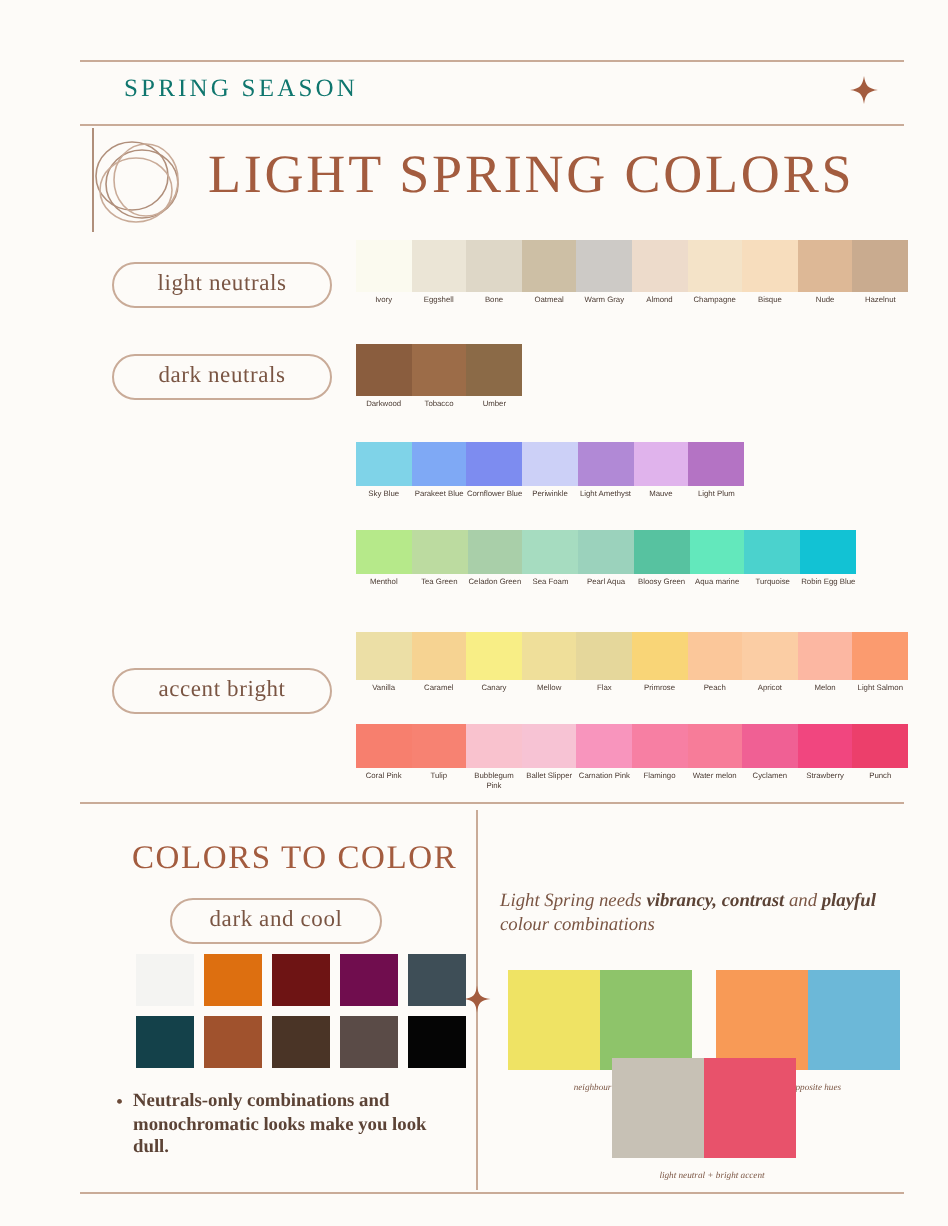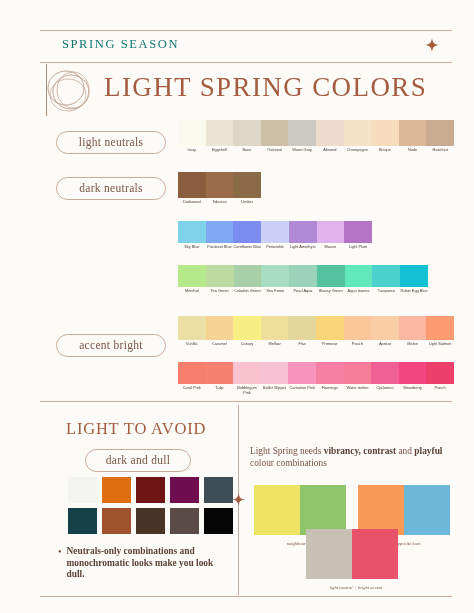--- a/index.html
+++ b/index.html
@@ -65,21 +65,21 @@
               grid-auto-rows:26px;gap:5px;}
   .avoid-grid div{width:29px;height:26px;}
   .bullet-wrap{position:absolute;left:58px;top:546px;width:170px;display:flex;gap:5px;}
   .bullet-dot{color:#6b4a38;font-size:10px;line-height:12px;}
   .bullet-txt{font-size:9.4px;line-height:11.6px;color:#5c4336;
               font-family:"Liberation Serif", serif;font-weight:bold;}
 
   
   .combo-desc{position:absolute;left:250px;top:446px;width:205px;
               font-size:9.4px;line-height:11.8px;color:#7a5543;
-              font-family:"Liberation Serif", serif;}
+              font-family:"Liberation Serif", serif;font-style:italic;}
   .combo-desc b{color:#5c4336;}
   .combo-pair{position:absolute;display:flex;}
   .combo-pair div{width:46px;height:50px;}
   .combo-cap{position:absolute;font-size:4.6px;color:#7a5543;
              font-family:"Liberation Serif", serif;font-style:italic;
              text-align:center;width:120px;}
 </style>
 </head>
 <body>
 
@@ -313,22 +313,22 @@
         <div class="cap">Punch</div>
       </div>
     </div>
 
   <div class="hr-bot"></div>
   <div class="vdiv"></div>
   <svg class="sparkle-mid" viewBox="0 0 20 20">
     <path d="M10 1 C10.8 7.5 12.5 9.2 19 10 C12.5 10.8 10.8 12.5 10 19 C9.2 12.5 7.5 10.8 1 10 C7.5 9.2 9.2 7.5 10 1Z" fill="#a35c3f"></path>
   </svg>
 
-  <div class="sec-title" style="left:66px;top:419px;">LIGHT TO AVOID</div>
-  <div class="pill" style="left:85px;top:449px;width:104px;">dark and dull</div>
+  <div class="sec-title" style="left:66px;top:419px;">COLORS TO COLOR</div>
+  <div class="pill" style="left:85px;top:449px;width:104px;">dark and cool</div>
   <div class="avoid-grid" id="avoid-grid" style="left:68px;top:477px;">
       <div style="background: rgb(244, 244, 242);"></div>
       <div style="background: rgb(221, 111, 16);"></div>
       <div style="background: rgb(110, 20, 20);"></div>
       <div style="background: rgb(112, 13, 78);"></div>
       <div style="background: rgb(62, 78, 87);"></div>
       <div style="background: rgb(20, 65, 74);"></div>
       <div style="background: rgb(160, 82, 45);"></div>
       <div style="background: rgb(74, 52, 38);"></div>
       <div style="background: rgb(90, 75, 71);"></div>

